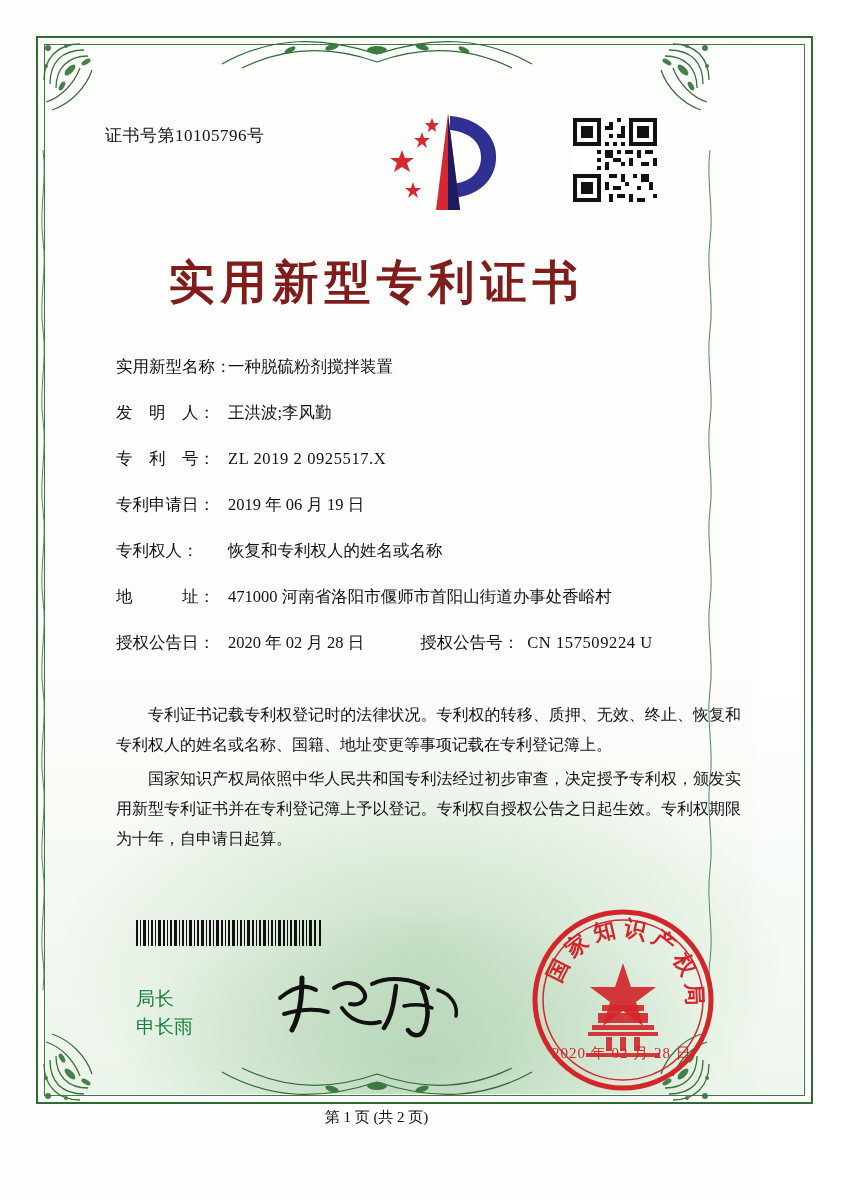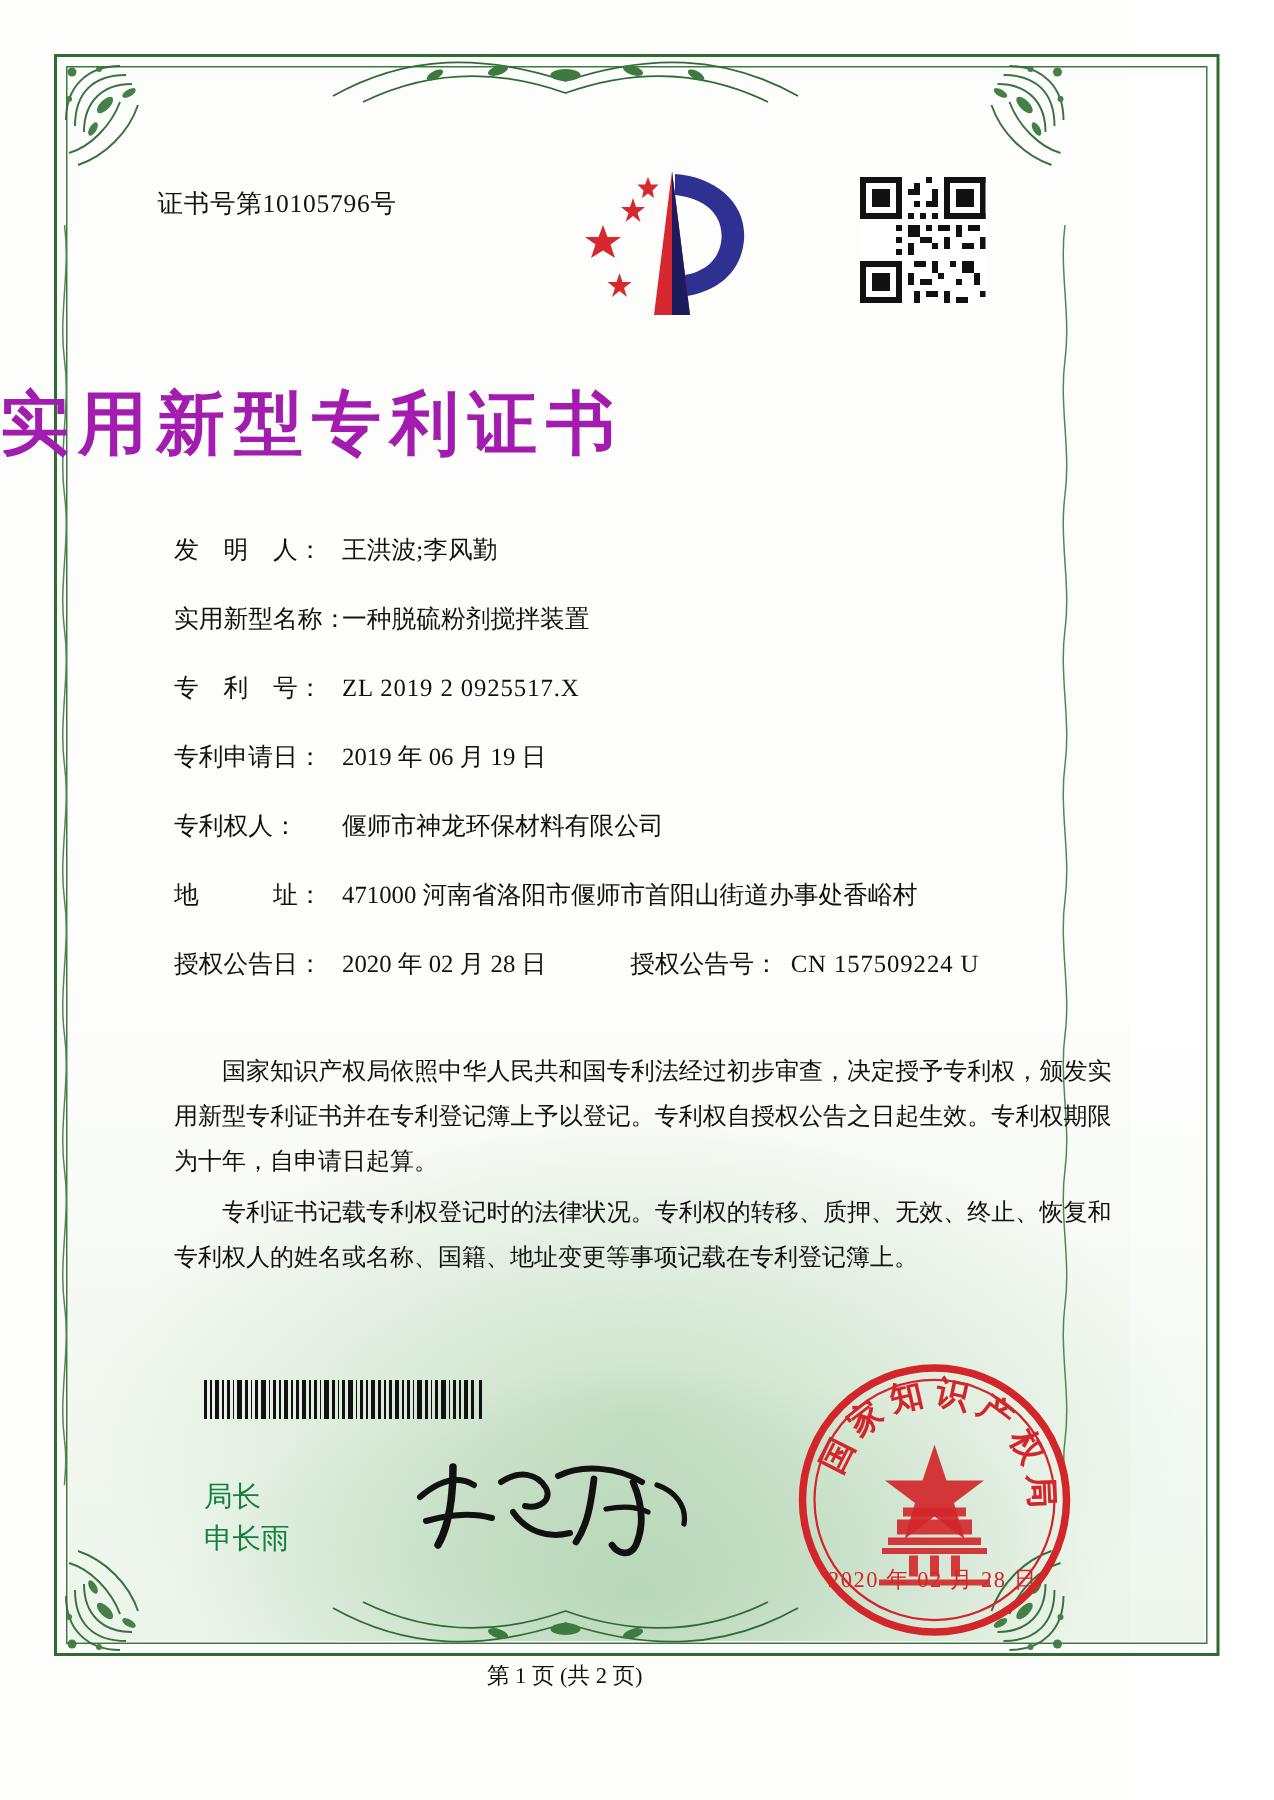--- a/index.html
+++ b/index.html
@@ -102,25 +102,26 @@
   .emblem {
     position: absolute;
     left: 374px; top: 110px;
     width: 140px; height: 120px;
   }
 
   
   .title {
     position: absolute;
     left: 0; right: 0; top: 252px;
+    text-align: center;
     font-family: "DejaVu Sans", sans-serif;
     font-weight: bold;
     font-size: 46px;
     letter-spacing: 6px;
-    color: #a21caf;
+    color: #7f1d1d;
   }
 
   
   .fields {
     position: absolute;
     left: 116px; top: 356px;
     width: 630px;
     font-size: 16.5px;
     color: #111;
   }
@@ -426,61 +427,61 @@
         <polygon points="58,8 60,13 65,13 61,17 62,22 58,19 54,22 55,17 51,13 56,13"></polygon>
       </g>
     </svg>
   </div>
 
   <div class="title">实用新型专利证书</div>
 
   <div class="fields">
 
     <div class="field-row">
+      <div class="field-label">实用新型名称：</div>
+      <div class="field-value">一种脱硫粉剂搅拌装置</div>
+    </div>
+
+    <div class="field-row">
       <div class="field-label">发　明　人：</div>
       <div class="field-value">王洪波;李风勤</div>
-    </div>
-
-    <div class="field-row">
-      <div class="field-label">实用新型名称：</div>
-      <div class="field-value">一种脱硫粉剂搅拌装置</div>
     </div>
 
     <div class="field-row">
       <div class="field-label">专　利　号：</div>
       <div class="field-value mono-ish">ZL 2019 2 0925517.X</div>
     </div>
 
     <div class="field-row">
       <div class="field-label">专利申请日：</div>
       <div class="field-value">2019 年 06 月 19 日</div>
     </div>
 
     <div class="field-row">
       <div class="field-label">专利权人：</div>
-      <div class="field-value">偃师市神龙环保材料有限公司</div>
+      <div class="field-value">恢复和专利权人的姓名或名称</div>
     </div>
 
     <div class="field-row">
       <div class="field-label">地　　　址：</div>
       <div class="field-value">471000 河南省洛阳市偃师市首阳山街道办事处香峪村</div>
     </div>
 
     <div class="field-row dual">
       <div class="field-label">授权公告日：</div>
       <div class="field-value">2020 年 02 月 28 日</div>
       <div class="second-label">授权公告号：</div>
       <div class="second-value mono-ish">CN 157509224 U</div>
     </div>
 
   </div>
 
   <div class="paras">
+    <p>专利证书记载专利权登记时的法律状况。专利权的转移、质押、无效、终止、恢复和专利权人的姓名或名称、国籍、地址变更等事项记载在专利登记簿上。</p>
     <p>国家知识产权局依照中华人民共和国专利法经过初步审查，决定授予专利权，颁发实用新型专利证书并在专利登记簿上予以登记。专利权自授权公告之日起生效。专利权期限为十年，自申请日起算。</p>
-    <p>专利证书记载专利权登记时的法律状况。专利权的转移、质押、无效、终止、恢复和专利权人的姓名或名称、国籍、地址变更等事项记载在专利登记簿上。</p>
   </div>
 
   <div class="barcode">
     <svg width="186" height="26" viewBox="0 0 186 26" shape-rendering="crispEdges">
       <rect width="186" height="26" fill="transparent"></rect>
       <g fill="#111111">
         <rect x="0" y="0" width="2" height="26"></rect>
           <rect x="4" y="0" width="1" height="26"></rect>
         <rect x="7" y="0" width="3" height="26"></rect>
           <rect x="12" y="0" width="1" height="26"></rect>

